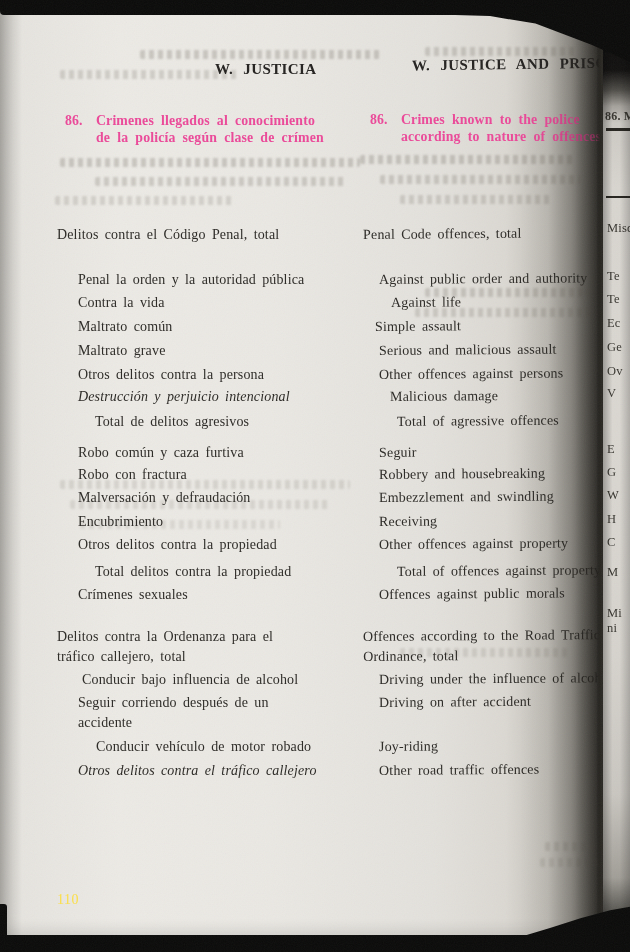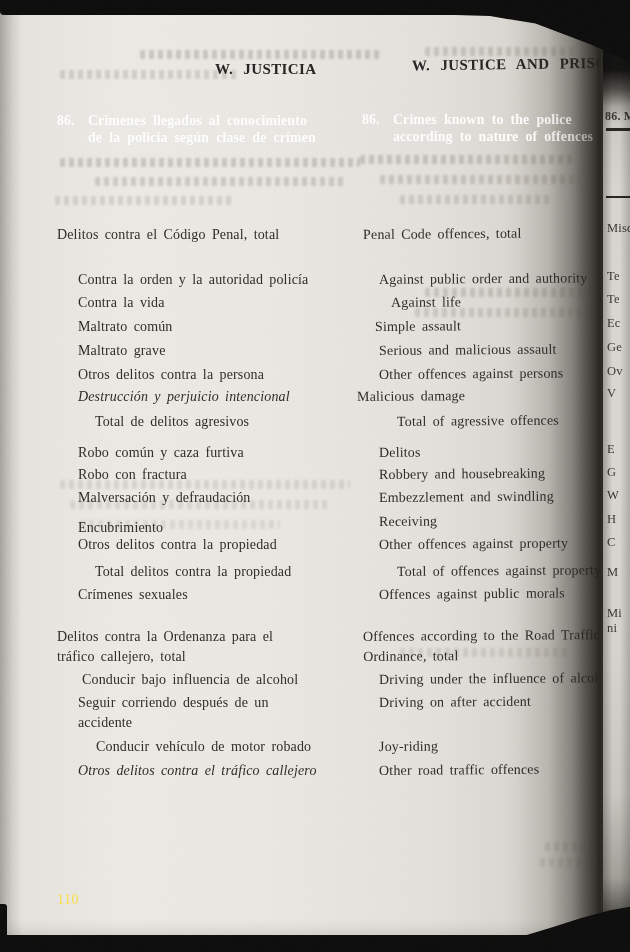--- a/index.html
+++ b/index.html
@@ -66,21 +66,21 @@
     border-radius:0 3px 3px 0;
   }
   
   #content{position:absolute; inset:0; z-index:3; color:#2b2925;}
   .hdr{
     position:absolute; font-weight:bold; font-size:15px; letter-spacing:.4px;
     word-spacing:6px; color:#242220; white-space:nowrap;
   }
   #hdr-right{transform:rotate(-.8deg);}
   .sec{position:absolute; font-weight:bold; font-size:13.8px; line-height:16.5px;
-       color:#ffffff; word-spacing:3.5px; letter-spacing:.15px;}
+       color:#ec4899; word-spacing:3.5px; letter-spacing:.15px;margin-left:8px;}
   .sec .num{position:absolute; left:0; top:0;}
   .sec .txt{display:block; padding-left:31px; white-space:pre-line;}
   .row{position:absolute; left:0; width:100%;}
   .cell{
     position:absolute; top:0; font-size:14px; line-height:20px;
     white-space:pre-line; word-spacing:2.6px; letter-spacing:.15px; color:#2b2925;
   }
   .cell.en{transform:rotate(-.45deg); transform-origin:left top;}
   #page-number{position:absolute; font-size:14px; color:#fde047; letter-spacing:.5px;}
   
@@ -130,61 +130,61 @@
       <span class="txt">Crimes known to the police
 according to nature of offences</span>
     </div>
 
     <div id="rows">
         <div class="row" style="top: 225px;">
           <span class="cell es" style="left: 57px;">Delitos contra el Código Penal, total</span>
           <span class="cell en" style="left: 363px;">Penal Code offences, total</span>
         </div>
         <div class="row" style="top: 270px;">
-          <span class="cell es" style="left: 78px;">Contra la orden y la autoridad policía</span>
+          <span class="cell es" style="left: 78px;">Penal la orden y la autoridad pública</span>
           <span class="cell en" style="left: 379px;">Against public order and authority</span>
         </div>
         <div class="row" style="top: 293px;">
           <span class="cell es" style="left: 78px;">Contra la vida</span>
           <span class="cell en" style="left: 391px;">Against life</span>
         </div>
         <div class="row" style="top: 317px;">
           <span class="cell es" style="left: 78px;">Maltrato común</span>
           <span class="cell en" style="left: 375px;">Simple assault</span>
         </div>
         <div class="row" style="top: 341px;">
           <span class="cell es" style="left: 78px;">Maltrato grave</span>
           <span class="cell en" style="left: 379px;">Serious and malicious assault</span>
         </div>
         <div class="row" style="top: 365px;">
           <span class="cell es" style="left: 78px;">Otros delitos contra la persona</span>
           <span class="cell en" style="left: 379px;">Other offences against persons</span>
         </div>
         <div class="row" style="top: 387px;">
           <span class="cell es" style="left: 78px; font-style: italic;">Destrucción y perjuicio intencional</span>
-          <span class="cell en" style="left: 357px;">Malicious damage</span>
+          <span class="cell en" style="left: 390px;">Malicious damage</span>
         </div>
         <div class="row" style="top: 412px;">
           <span class="cell es" style="left: 95px;">Total de delitos agresivos</span>
           <span class="cell en" style="left: 397px;">Total of agressive offences</span>
         </div>
         <div class="row" style="top: 443px;">
           <span class="cell es" style="left: 78px;">Robo común y caza furtiva</span>
-          <span class="cell en" style="left: 379px;">Delitos</span>
+          <span class="cell en" style="left: 379px;">Seguir</span>
         </div>
         <div class="row" style="top: 465px;">
           <span class="cell es" style="left: 78px;">Robo con fractura</span>
           <span class="cell en" style="left: 379px;">Robbery and housebreaking</span>
         </div>
         <div class="row" style="top: 488px;">
           <span class="cell es" style="left: 78px;">Malversación y defraudación</span>
           <span class="cell en" style="left: 379px;">Embezzlement and swindling</span>
         </div>
         <div class="row" style="top: 512px;">
-          <span class="cell es" style="left: 78px; margin-top: 6px;">Encubrimiento</span>
+          <span class="cell es" style="left: 78px;">Encubrimiento</span>
           <span class="cell en" style="left: 379px;">Receiving</span>
         </div>
         <div class="row" style="top: 535px;">
           <span class="cell es" style="left: 78px;">Otros delitos contra la propiedad</span>
           <span class="cell en" style="left: 379px;">Other offences against property</span>
         </div>
         <div class="row" style="top: 562px;">
           <span class="cell es" style="left: 95px;">Total delitos contra la propiedad</span>
           <span class="cell en" style="left: 397px;">Total of offences against property</span>
         </div>

